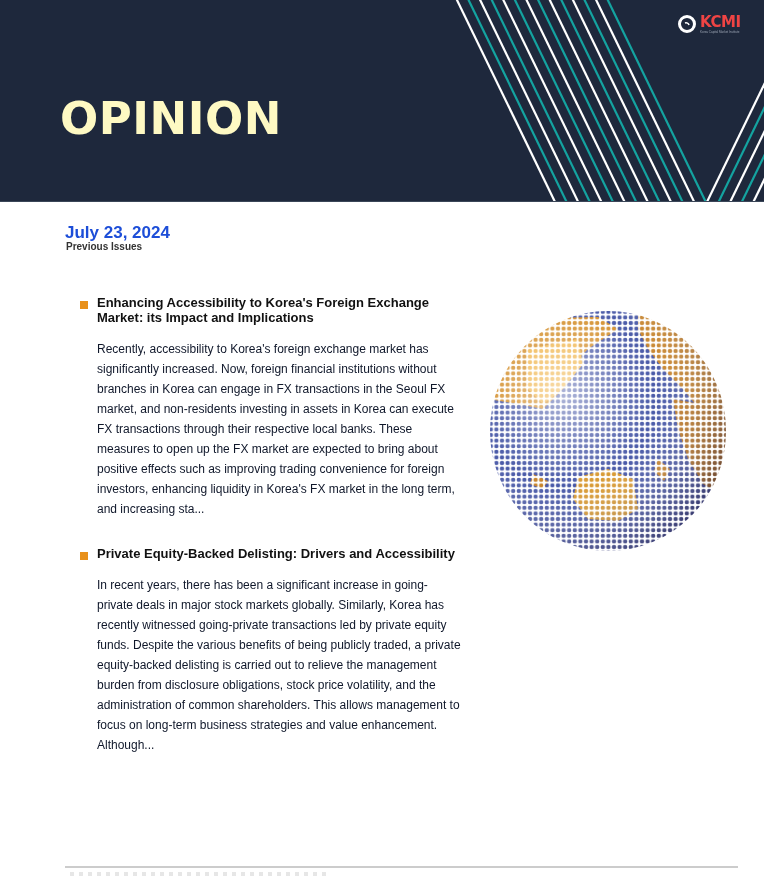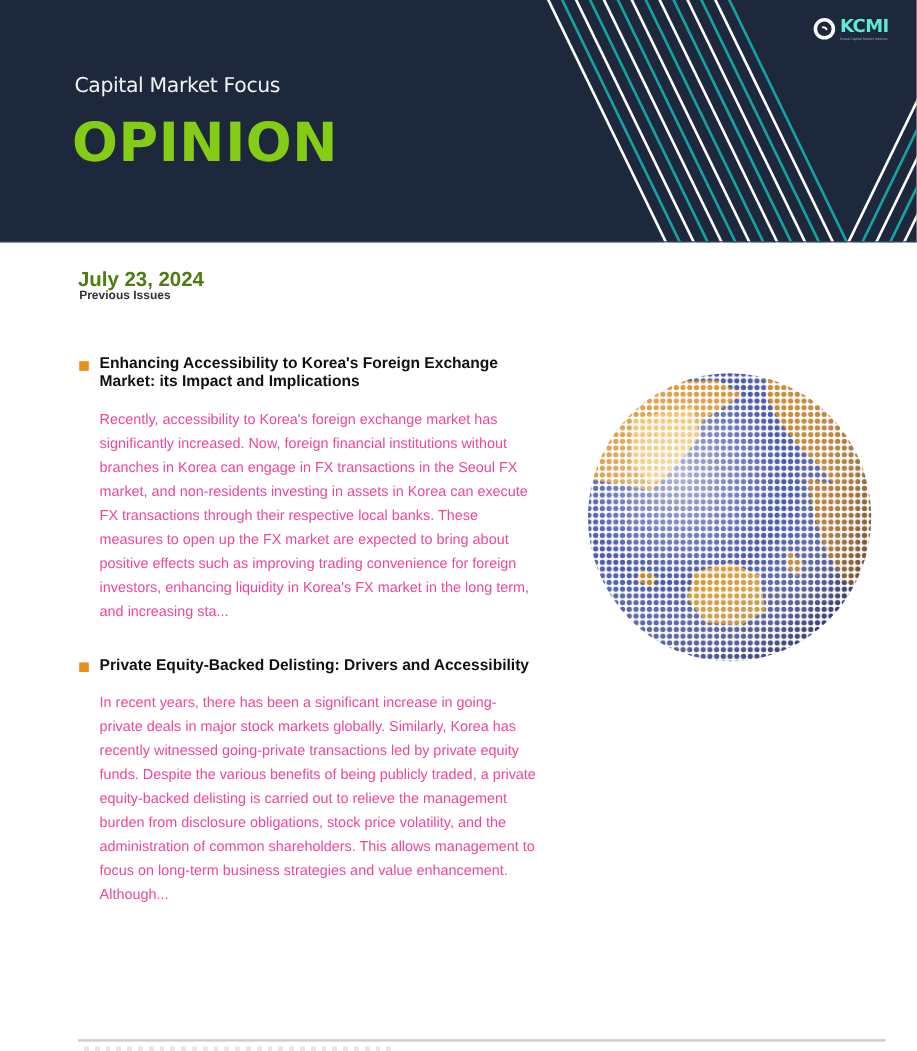--- a/index.html
+++ b/index.html
@@ -13,48 +13,48 @@
     .header::after {
       content: ""; position: absolute; left: 0; bottom: 0; width: 100%; height: 1px; background: #3a4658;
     }
     .stripes { position: absolute; left: 0; top: 0; }
     .series-label {
       position: absolute; left: 62px; top: 62px;
       color: #f2f2f2; font-family: "DejaVu Sans", sans-serif; font-size: 17px; letter-spacing: -0.3px;
     }
     .main-title {
       position: absolute; left: 60px; top: 92px;
-      color: #84cc16; font-family: "DejaVu Sans", sans-serif; font-weight: bold; font-size: 45px; letter-spacing: 0.5px;
+      color: #fef9c3; font-family: "DejaVu Sans", sans-serif; font-weight: bold; font-size: 45px; letter-spacing: 0.5px;
     }
     .logo { position: absolute; left: 677px; top: 14px; display: flex; align-items: center; gap: 3px; }
     .logo-mark { width: 20px; height: 20px; }
     .logo-text-wrap { display: flex; flex-direction: column; }
-    .logo-text { color: #5eead4; font-family: "DejaVu Sans", sans-serif; font-weight: bold; font-size: 15px; line-height: 15px; letter-spacing: -0.5px; }
+    .logo-text { color: #ef4444; font-family: "DejaVu Sans", sans-serif; font-weight: bold; font-size: 15px; line-height: 15px; letter-spacing: -0.5px; }
     .logo-sub { color: #9aa3b2; font-size: 3px; line-height: 4px; }
 
     .date {
       position: absolute; left: 65px; top: 223px;
-      color: #4d7c0f; font-weight: bold; font-size: 17px;
+      color: #1d4ed8; font-weight: bold; font-size: 17px;
     }
     .prev-issues {
       position: absolute; left: 66px; top: 241px;
       color: #333333; font-weight: bold; font-size: 10px; text-decoration: none;
     }
 
-    .article { position: absolute; left: 66px; width: 390px; }
+    .article { position: absolute; left: 80px; width: 390px; }
     .article .bullet {
       position: absolute; left: 0; top: 6px; width: 8px; height: 8px; background: #e8901a;
     }
     .article .title {
       margin-left: 17px; color: #111111; font-weight: bold; font-size: 13px; line-height: 15px;
       text-decoration: none; display: block;
     }
     .article .summary {
       margin-left: 17px; margin-top: 14px; width: 365px;
-      color: #ec4899; font-size: 12px; line-height: 20px;
+      color: #0f172a; font-size: 12px; line-height: 20px;
     }
     .a1 { top: 295px; }
     .a2 { top: 546px; }
 
     .globe { position: absolute; left: 488px; top: 309px; width: 240px; height: 244px; }
 
     .footer-rule {
       position: absolute; left: 65px; top: 866px; width: 673px; height: 2px; background: #cccccc;
     }
     .footer-cut {
@@ -86,21 +86,20 @@
         <line x1="706" y1="204" x2="776" y2="60" stroke="#ffffff"></line>
         <line x1="717.6" y1="204" x2="787.6" y2="60" stroke="#14a3a0"></line>
         <line x1="729.2" y1="204" x2="799.2" y2="60" stroke="#ffffff"></line>
         <line x1="740.8" y1="204" x2="810.8" y2="60" stroke="#14a3a0"></line>
         <line x1="752.4" y1="204" x2="822.4" y2="60" stroke="#ffffff"></line>
         <line x1="764" y1="204" x2="834" y2="60" stroke="#14a3a0"></line>
         <line x1="775.6" y1="204" x2="845.6" y2="60" stroke="#ffffff"></line>
         <line x1="787.2" y1="204" x2="857.2" y2="60" stroke="#14a3a0"></line>
       </g>
   </svg>
-  <div class="series-label">Capital Market Focus</div>
   <div class="main-title">OPINION</div>
   <div class="logo">
     <svg class="logo-mark" viewBox="0 0 20 20">
       <circle cx="10" cy="10" r="7.5" fill="none" stroke="#ffffff" stroke-width="3"></circle>
       <path d="M6 6 L14 14" stroke="#1e283c" stroke-width="2.4"></path>
       <path d="M8 9 A3 3 0 0 1 12 11" stroke="#ffffff" stroke-width="1.6" fill="none"></path>
     </svg>
     <div class="logo-text-wrap">
       <span class="logo-text">KCMI</span>
       <span class="logo-sub">Korea Capital Market Institute</span>

